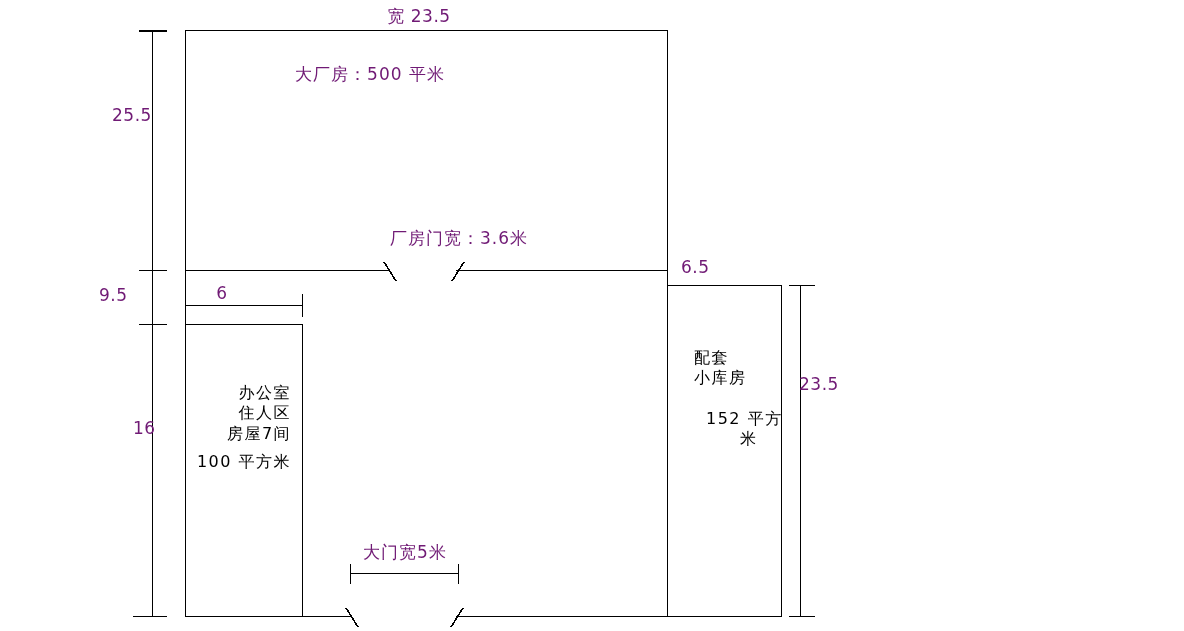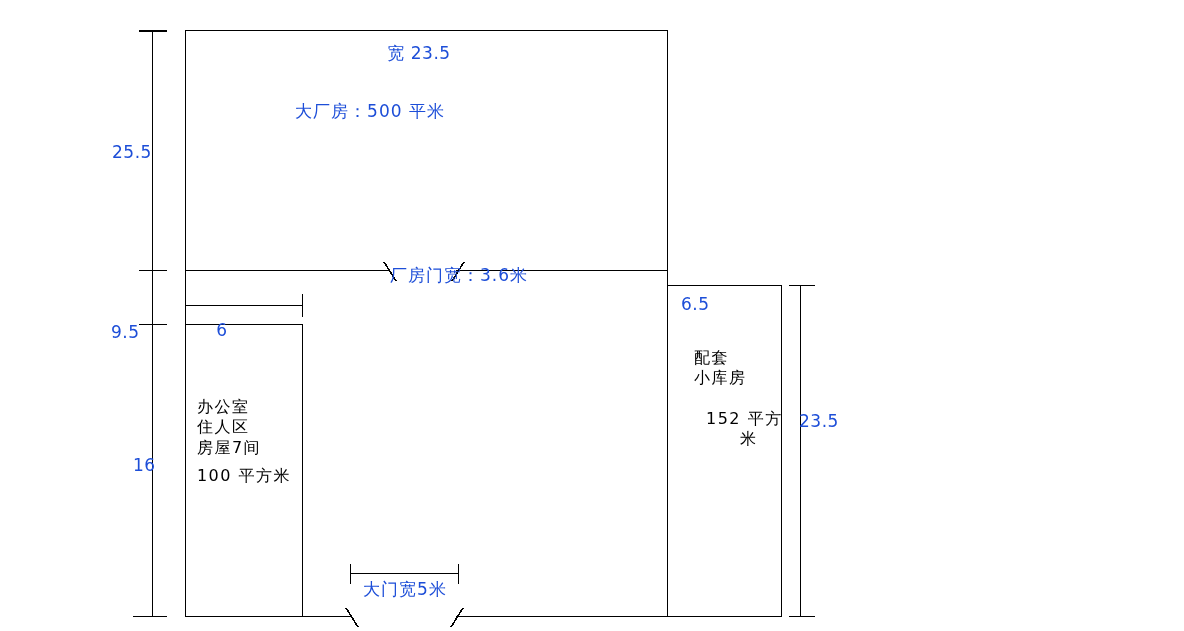--- a/index.html
+++ b/index.html
@@ -19,24 +19,23 @@
   }
   svg#plan-svg {
     position: absolute;
     left: 0;
     top: 0;
     width: 1184px;
     height: 631px;
   }
   .lbl {
     position: absolute;
-    color: #1d4ed8;
+    color: #701a75;
     white-space: pre;
     line-height: 1.18;
-    margin-top: 37px;
   }
   .num {
     font-family: "DejaVu Sans", sans-serif;
     font-size: 17px;
     letter-spacing: 0.5px;
   }
   .cjk {
     font-family: "DejaVu Sans", sans-serif;
     font-size: 17px;
     letter-spacing: 1px;
@@ -109,31 +108,31 @@
   </svg>
 
   <div class="lbl num center" style="left:419px; top:6px;">宽 23.5</div>
 
   <div class="lbl cjk center" style="left:370px; top:64px;">大厂房：500 平米</div>
 
   <div class="lbl num" style="left:112px; top:105px;">25.5</div>
 
   <div class="lbl cjk center" style="left:459px; top:228px;">厂房门宽：3.6米</div>
 
-  <div class="lbl num" style="left:111px; top:285px;">9.5</div>
+  <div class="lbl num" style="left:99px; top:285px;">9.5</div>
 
   <div class="lbl num center" style="left:222px; top:283px;">6</div>
 
   <div class="lbl num" style="left:681px; top:257px;">6.5</div>
 
   <div class="lbl num" style="left:799px; top:374px;">23.5</div>
 
   <div class="lbl num" style="left:133px; top:418px;">16</div>
 
-  <div style="position:absolute; left:244px; top:397px; transform:translateX(-50%); text-align:left;">
+  <div style="position:absolute; left:244px; top:383px; transform:translateX(-50%); text-align:right;">
     <div class="cjk-blk">办公室</div>
     <div class="cjk-blk">住人区</div>
     <div class="cjk-blk">房屋7间</div>
     <div class="cjk-blk" style="margin-top:8px;">100 平方米</div>
   </div>
 
   <div style="position:absolute; left:694px; top:348px; text-align:left;">
     <div class="cjk-blk">配套</div>
     <div class="cjk-blk">小库房</div>
     <div class="cjk-blk" style="margin-top:20px; margin-left:12px;">152 平方</div>

